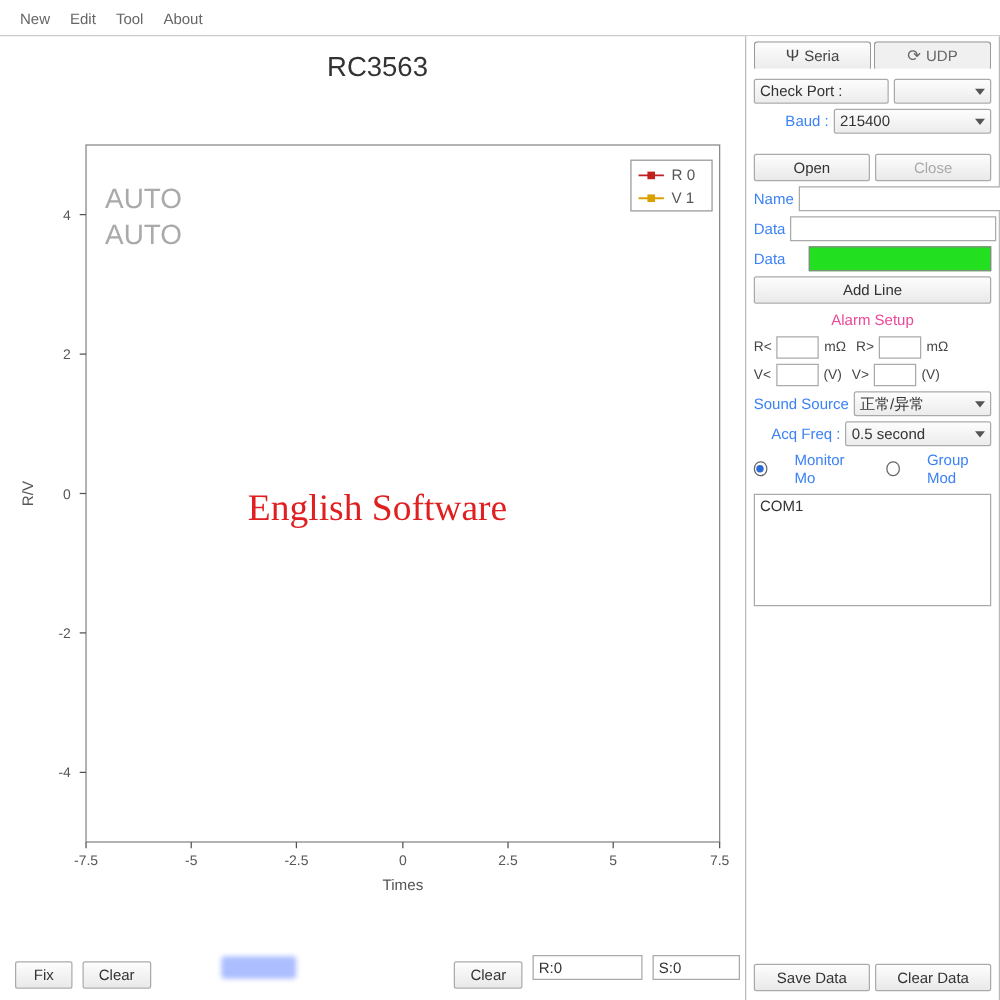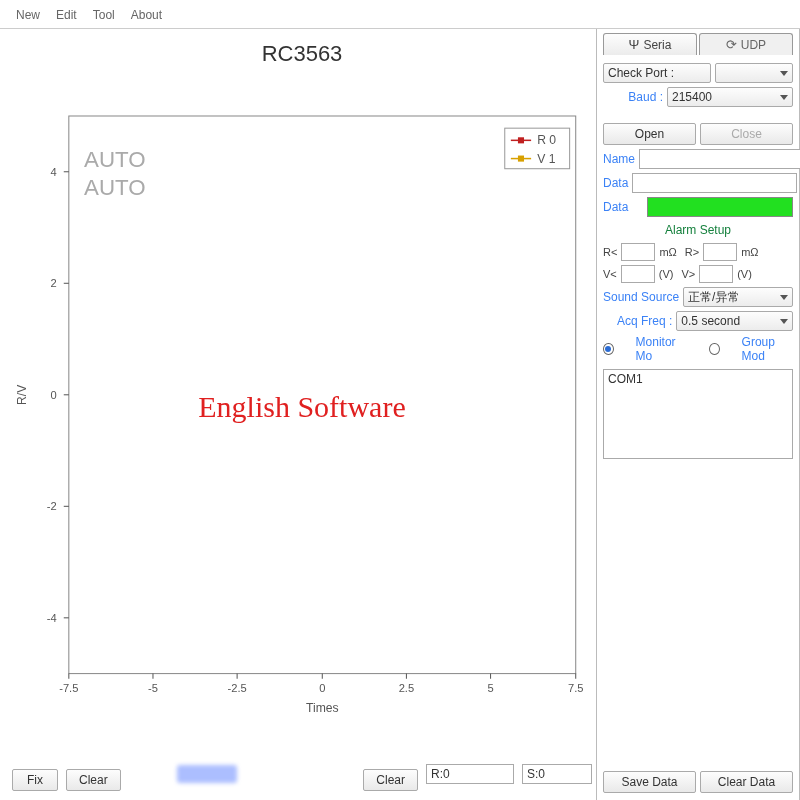--- a/index.html
+++ b/index.html
@@ -165,21 +165,21 @@
     text-align: center;
   }
   .color-swatch {
     flex: 1; height: 20px;
     background: #22e020;
     border: 1px solid #888;
   }
   .section-title {
     text-align: center;
     font-size: 12px;
-    color: #15803d;
+    color: #ec4899;
     margin: 2px 0;
   }
   .listbox {
     border: 1px solid #aaa;
     background: #fff;
     height: 90px;
     padding: 2px 4px;
     font-size: 12px;
     margin-top: 2px;
   }
@@ -326,20 +326,21 @@
     </div>
     <div class="row">
       <span class="lbl" style="width:40px">Data</span>
       <input class="txtbox" style="flex: 1 1 0%;">
     </div>
     <div class="row">
       <span class="lbl" style="width:40px">Data</span>
       <div class="color-swatch"></div>
     </div>
 
+    <div class="wide-btn">Add Line</div>
 
     <div class="section-title">Alarm Setup</div>
 
     <div class="row">
       <span class="unit">R&lt;</span>
       <input class="minput" style="width: 34px;">
       <span class="unit">mΩ</span>
       <span class="unit" style="margin-left:4px">R&gt;</span>
       <input class="minput" style="width: 34px;">
       <span class="unit">mΩ</span>

